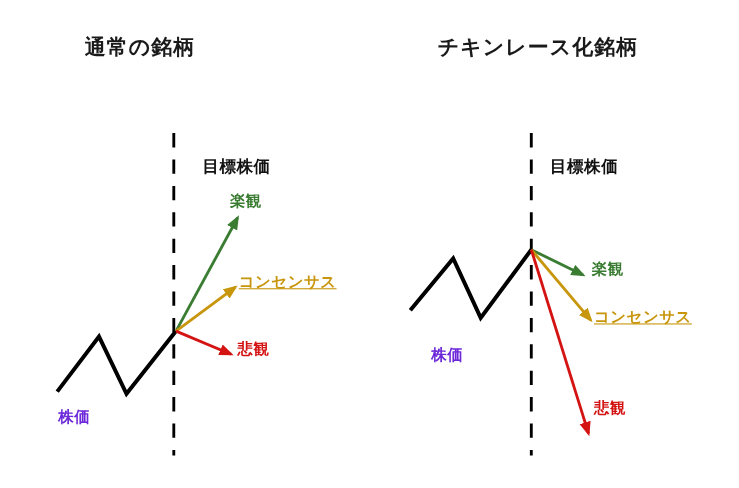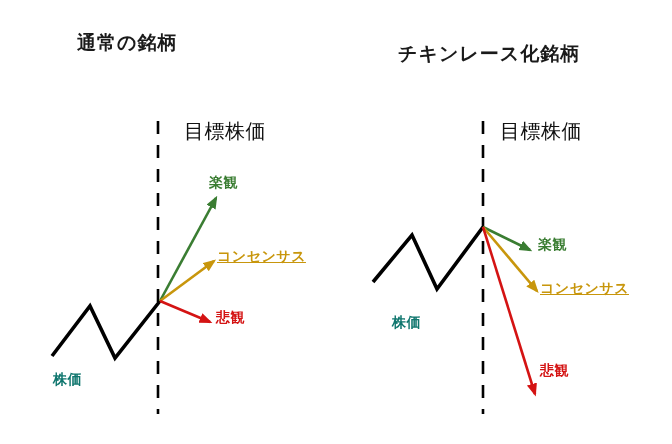--- a/index.html
+++ b/index.html
@@ -32,25 +32,25 @@
     letter-spacing: 1px;
     white-space: nowrap;
   }
   .lbl {
     position: absolute;
     font-size: 14px;
     font-weight: bold;
     white-space: nowrap;
     letter-spacing: 0.5px;
   }
-  .lbl-black  { color: #0f766e; }
+  .lbl-black  { color: #6d28d9; }
   .lbl-green  { color: #3a7d32; }
   .lbl-gold   { color: #c8960c; text-decoration: underline; }
   .lbl-red    { color: #d41313; font-family: Liberation Serif, serif; }
-  .lbl-target { color: #111111; font-size: 20px; font-weight: normal; }
+  .lbl-target { color: #111111; font-size: 15px; font-weight: bold; margin-top: 24px; }
 </style>
 </head>
 <body>
 
 <div id="canvas">
 
   <svg class="layer" viewBox="0 0 672 444" xmlns="http://www.w3.org/2000/svg">
     <defs>
       <marker id="ah-optimistic" markerWidth="5" markerHeight="5" refX="4.0" refY="2.0" orient="auto" markerUnits="strokeWidth">
         <path d="M0,0 L5,2 L0,4 z" fill="#3a7d32"></path>
@@ -80,20 +80,20 @@
     </g>
   </svg>
 
   <div class="panel-title" id="title-0" style="left: 77px; top: 30px;">通常の銘柄</div>
   <div class="lbl lbl-target" id="targetlbl-0" style="left: 184px; top: 118px;">目標株価</div>
   <div class="lbl lbl-black" id="pricelbl-0" style="left: 53px; top: 371px;">株価</div>
   <div class="lbl lbl-green" id="arrlbl-0-0" style="left: 209px; top: 174px; color: rgb(58, 125, 50);">楽観</div>
   <div class="lbl lbl-gold" id="arrlbl-0-1" style="left: 217px; top: 248px; color: rgb(200, 150, 12);">コンセンサス</div>
   <div class="lbl lbl-red" id="arrlbl-0-2" style="left: 216px; top: 309px; color: rgb(212, 19, 19);">悲観</div>
 
-  <div class="panel-title" id="title-1" style="left: 398px; top: 41px;">チキンレース化銘柄</div>
+  <div class="panel-title" id="title-1" style="left: 398px; top: 30px;">チキンレース化銘柄</div>
   <div class="lbl lbl-target" id="targetlbl-1" style="left: 500px; top: 118px;">目標株価</div>
   <div class="lbl lbl-black" id="pricelbl-1" style="left: 392px; top: 314px;">株価</div>
   <div class="lbl lbl-green" id="arrlbl-1-0" style="left: 538px; top: 236px; color: rgb(58, 125, 50);">楽観</div>
   <div class="lbl lbl-gold" id="arrlbl-1-1" style="left: 540px; top: 280px; color: rgb(200, 150, 12);">コンセンサス</div>
   <div class="lbl lbl-red" id="arrlbl-1-2" style="left: 540px; top: 362px; color: rgb(212, 19, 19);">悲観</div>
 
 </div>
 
 </body></html>

